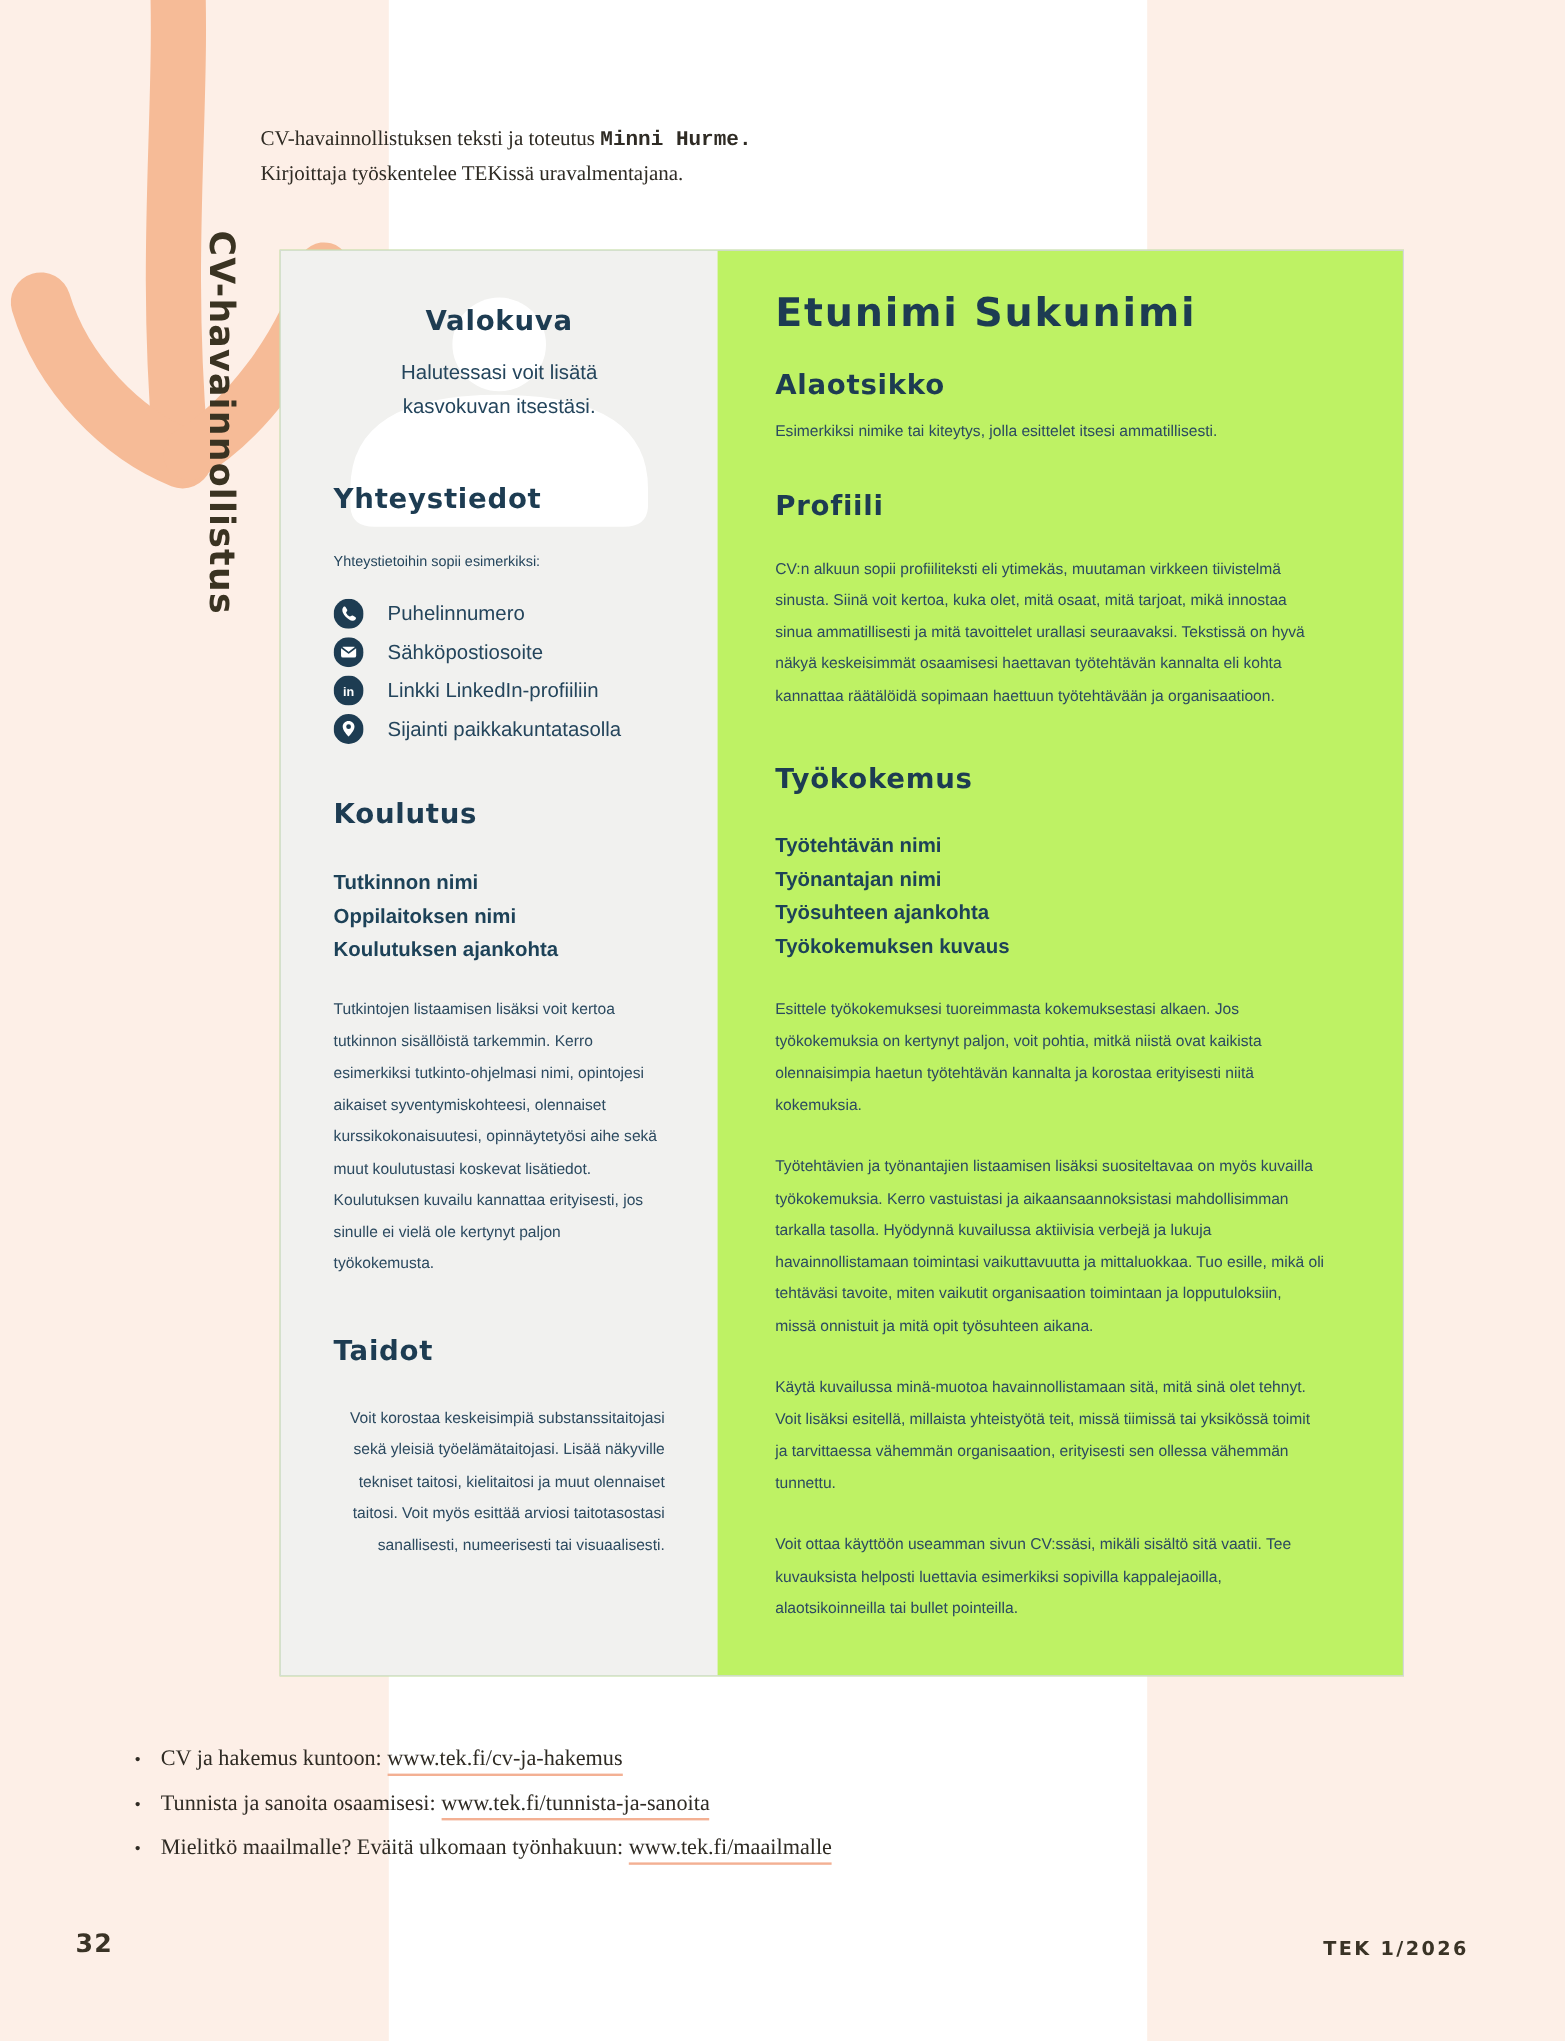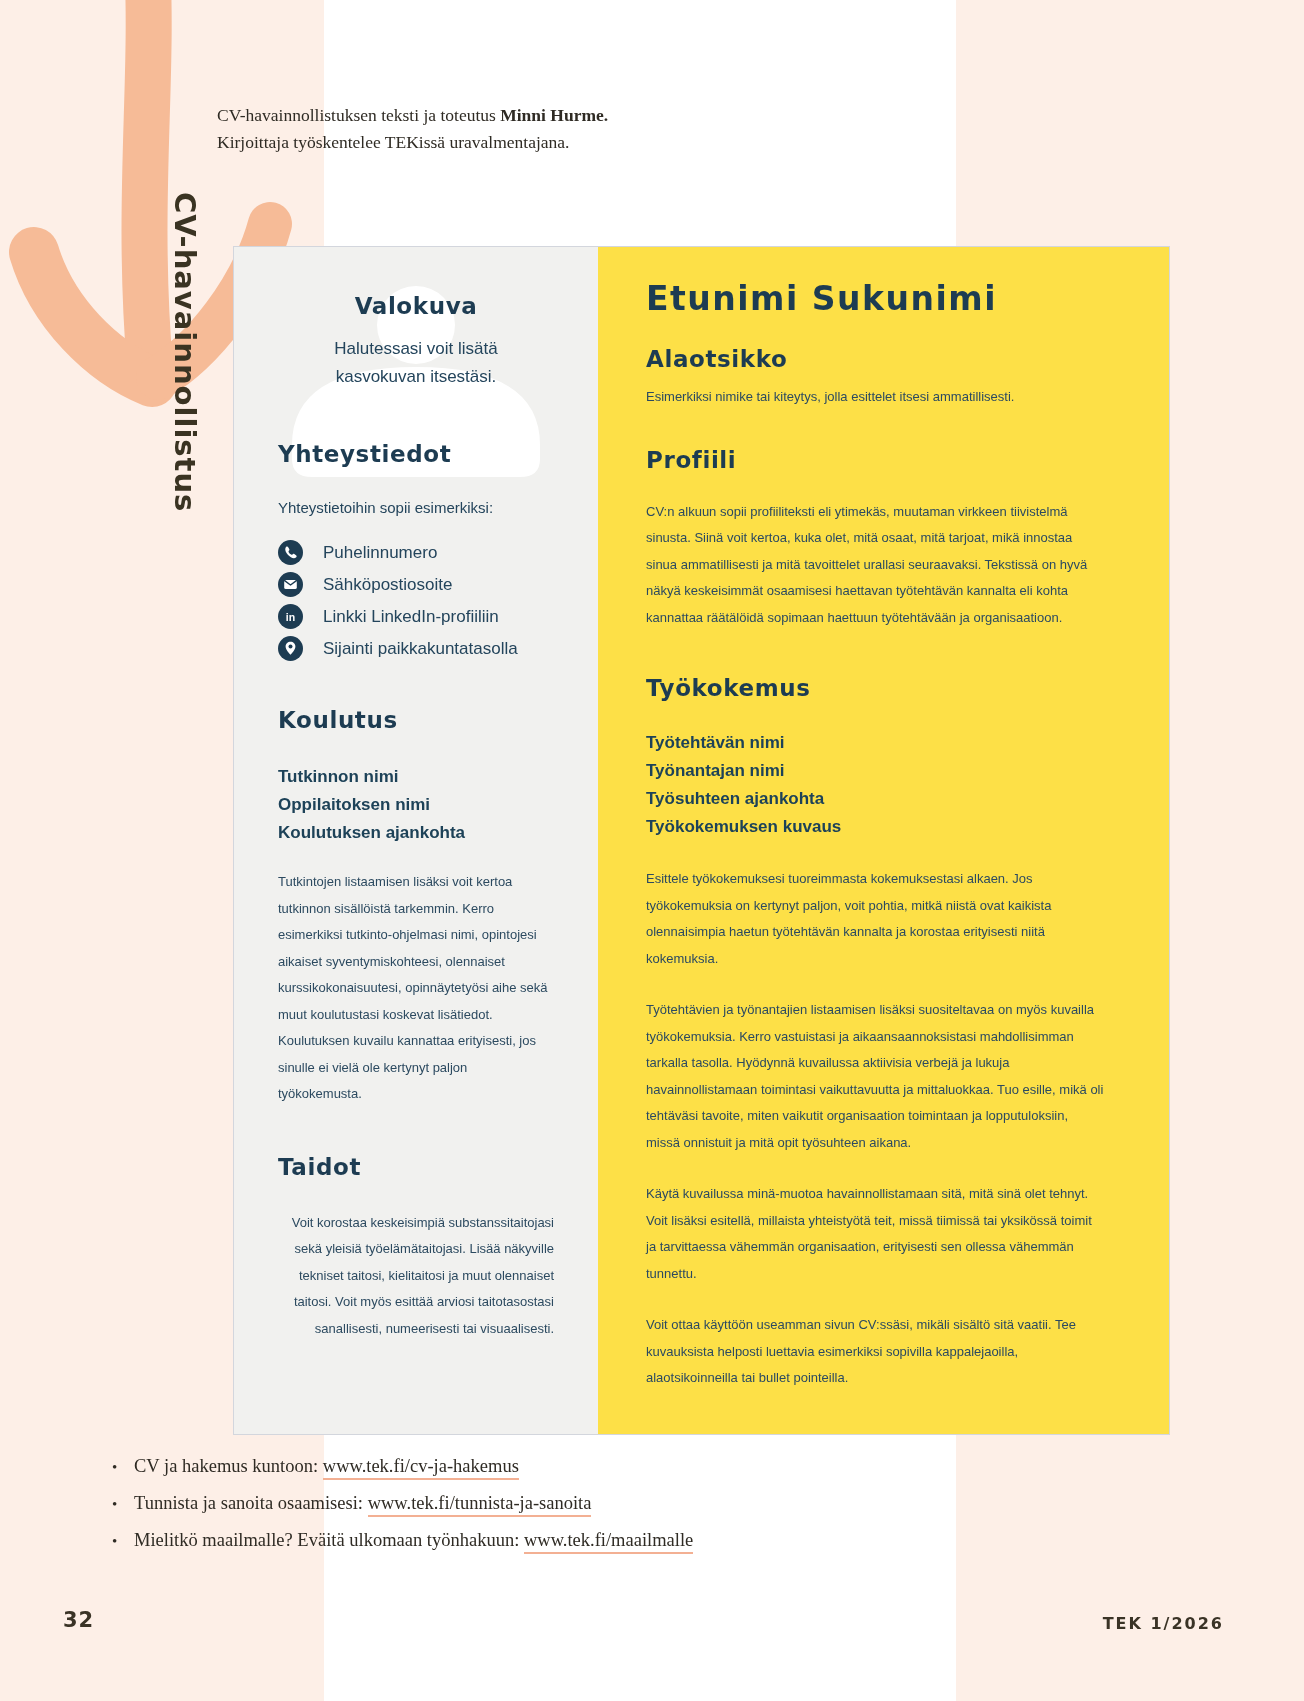--- a/index.html
+++ b/index.html
@@ -17,45 +17,45 @@
     position:absolute;left:168px;top:192px;height:360px;z-index:2;
     writing-mode:vertical-rl;text-orientation:sideways;
     font-family:"DejaVu Sans",sans-serif;font-weight:700;font-size:29px;
     letter-spacing:1px;color:#3a3322;white-space:nowrap;
   }
   
   .credit{
     position:absolute;left:217px;top:102px;z-index:2;
     font-family:"Liberation Serif",serif;font-size:17.5px;line-height:1.55;color:#2f2b24;
   }
-  .credit b{font-weight:700;}
+  .credit b{font-weight:700;font-family:Liberation Mono, monospace;}
   
   .card{
     position:absolute;left:233px;top:208px;width:937px;height:1189px;z-index:3;
-    background:#fde047;border:1px solid #d3d6dd;box-sizing:border-box;display:flex;margin-top:38px;
+    background:#bef264;border:1px solid #d3d6dd;box-sizing:border-box;display:flex;
   }
   .card-left{
     width:364px;background:#f1f1ef;position:relative;box-sizing:border-box;
     padding:0 44px;flex:none;
   }
   .card-right{
     flex:1;box-sizing:border-box;padding:0 64px 0 48px;position:relative;
   }
   .avatar-svg{position:absolute;left:0;top:16px;width:364px;height:220px;}
   .h-round{
     font-family:"DejaVu Sans",sans-serif;font-weight:700;color:#1d3c52;
     font-size:23px;letter-spacing:0.6px;margin:0;position:relative;z-index:2;
   }
   .h-photo{text-align:center;margin-top:46px;}
   .photo-caption{
     position:relative;z-index:2;margin:16px auto 0;width:230px;text-align:center;
     font-size:17px;line-height:1.65;color:#24455c;
   }
   .h-contact{margin-top:50px;}
-  .contact-intro{margin-top:32px;font-size:15px;color:#24455c;}
+  .contact-intro{margin-top:32px;font-size:12px;color:#24455c;}
   .contact-list{margin-top:24px;display:flex;flex-direction:column;gap:7px;}
   .contact-item{display:flex;align-items:center;gap:20px;font-size:17px;color:#24455c;}
   .ci-icon{width:25px;height:25px;flex:none;}
   .h-edu{margin-top:46px;}
   .bold-lines{margin-top:30px;font-size:17px;font-weight:700;color:#1d4258;line-height:28px;}
   .body-text{font-size:13px;line-height:26.5px;color:#2c4a60;}
   .lc-para{margin-top:22px;}
   .h-skills{margin-top:46px;}
   .skills-para{margin-top:30px;text-align:right;}
   

